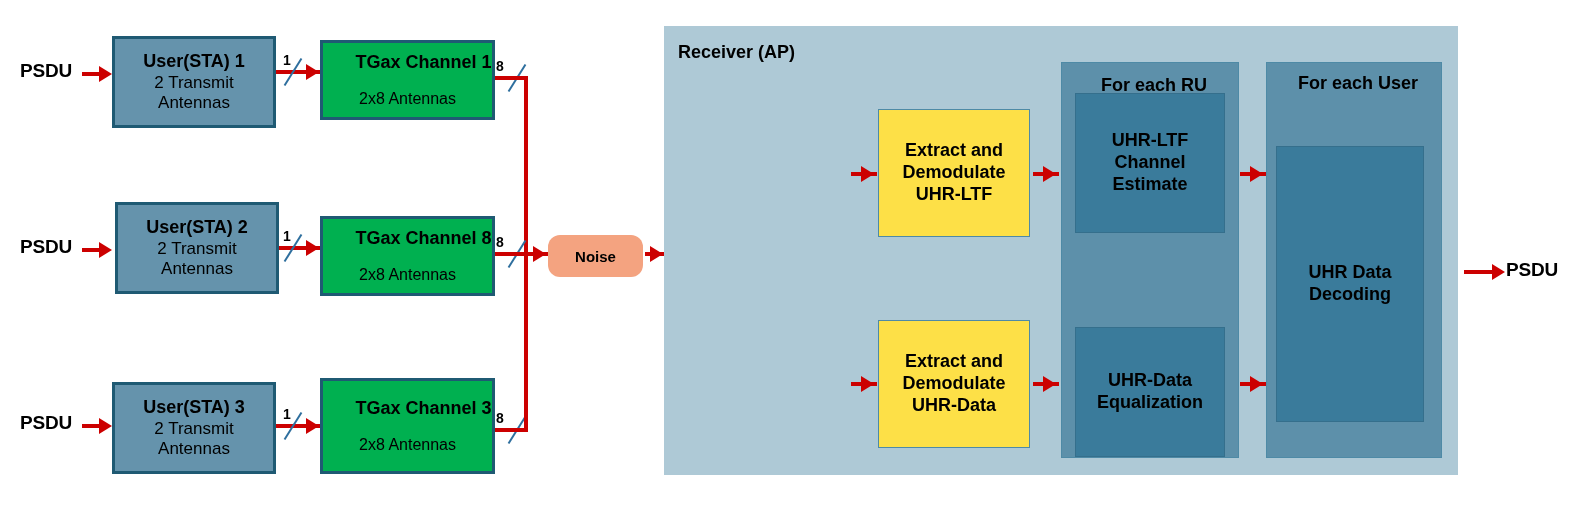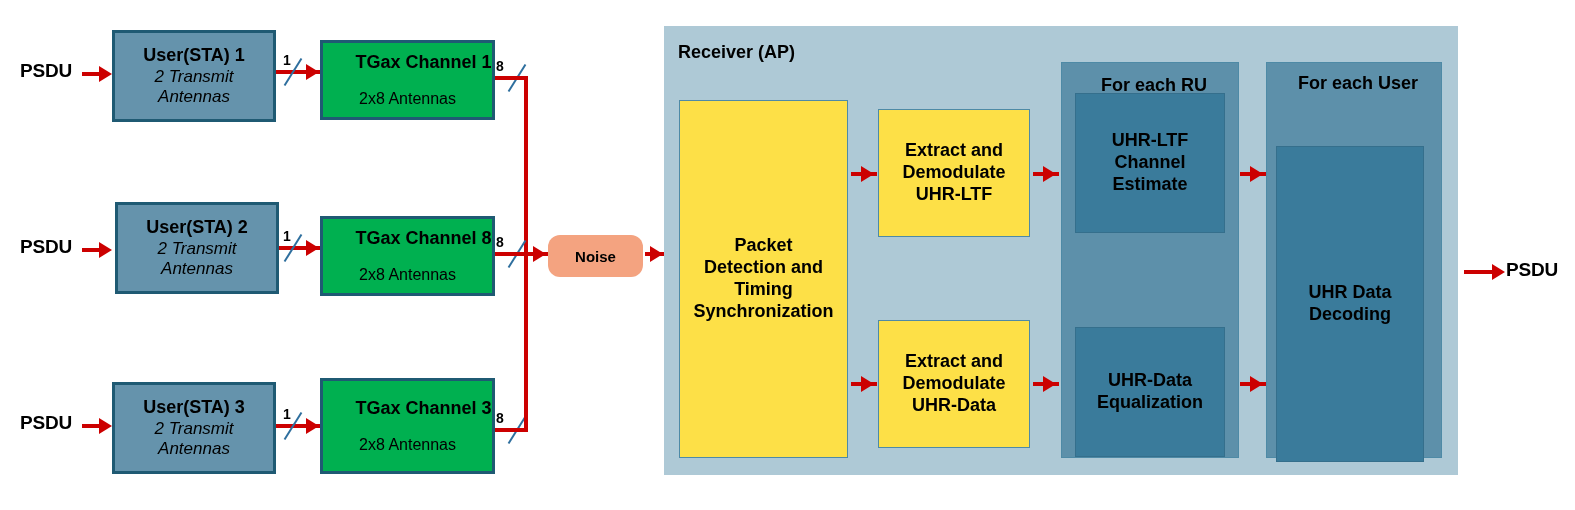--- a/index.html
+++ b/index.html
@@ -35,21 +35,21 @@
     box-sizing: border-box;
     display: flex;
     flex-direction: column;
     align-items: center;
     justify-content: center;
     color: #000000;
     text-align: center;
     line-height: 1.18;
   }
   .sta-title { font-weight: bold; font-size: 18px; }
-  .sta-sub   { font-weight: normal; font-size: 17px; font-style: italic; }
+  .sta-sub   { font-weight: normal; font-size: 17px; }
 
   .chan-box {
     background: #00B050;
     border: 3px solid #1F5A73;
     box-sizing: border-box;
     display: flex;
     flex-direction: column;
     align-items: center;
     justify-content: center;
     color: #000000;
@@ -159,21 +159,21 @@
 </style>
 </head>
 <body>
 
 <div id="canvas">
 
   <div class="abs psdu-label" style="left:20px; top:60px;">PSDU</div>
   <div class="abs wire-h" style="left:82px; top:72px; width:24px;"></div>
   <div class="abs arrowhead" style="left:99px; top:66px;"></div>
 
-  <div class="abs sta-box" style="left:112px; top:30px; width:164px; height:92px;">
+  <div class="abs sta-box" style="left:112px; top:36px; width:164px; height:92px;">
     <div class="sta-title">User(STA) 1</div>
     <div class="sta-sub">2 Transmit</div>
     <div class="sta-sub">Antennas</div>
   </div>
 
   <div class="abs wire-h" style="left:276px; top:70px; width:47px;"></div>
   <div class="abs arrowhead" style="left:306px; top:64px;"></div>
   <div class="abs slash" style="left:292px; top:56px; height:32px;"></div>
   <div class="abs slash-num" style="left:283px; top:52px;">1</div>
 
@@ -242,26 +242,20 @@
 
   <div class="abs noise-box" style="left:548px; top:235px; width:95px; height:42px;">Noise</div>
 
   <div class="abs wire-h" style="left:645px; top:252px; width:28px;"></div>
   <div class="abs arrowhead" style="left:650px; top:246px;"></div>
 
   <div class="abs rx-container" style="left:664px; top:26px; width:794px; height:449px;"></div>
 
   <div class="abs rx-title" style="left:678px; top:42px;">Receiver (AP)</div>
 
-  <div class="abs rx-block" style="left:679px; top:100px; width:169px; height:358px;">
-    <div>Packet</div>
-    <div>Detection and</div>
-    <div>Timing</div>
-    <div>Synchronization</div>
-  </div>
 
   <div class="abs wire-h" style="left:851px; top:172px; width:26px;"></div>
   <div class="abs arrowhead" style="left:861px; top:166px;"></div>
 
   <div class="abs wire-h" style="left:851px; top:382px; width:26px;"></div>
   <div class="abs arrowhead" style="left:861px; top:376px;"></div>
 
   <div class="abs rx-block" style="left:878px; top:109px; width:152px; height:128px;">
     <div>Extract and</div>
     <div>Demodulate</div>
@@ -298,21 +292,21 @@
   <div class="abs wire-h" style="left:1240px; top:172px; width:26px;"></div>
   <div class="abs arrowhead" style="left:1250px; top:166px;"></div>
 
   <div class="abs wire-h" style="left:1240px; top:382px; width:26px;"></div>
   <div class="abs arrowhead" style="left:1250px; top:376px;"></div>
 
   <div class="abs rx-group" style="left:1266px; top:62px; width:176px; height:396px;">
     <div class="rx-group-title" style="top:10px;">For each User</div>
   </div>
 
-  <div class="abs rx-nested" style="left:1276px; top:146px; width:148px; height:316px;">
+  <div class="abs rx-nested" style="left:1276px; top:146px; width:148px; height:276px;">
     <div>UHR Data</div>
     <div>Decoding</div>
   </div>
 
   <div class="abs wire-h" style="left:1464px; top:270px; width:38px;"></div>
   <div class="abs arrowhead" style="left:1492px; top:264px;"></div>
   <div class="abs psdu-label" style="left:1506px; top:259px;">PSDU</div>
 
 </div>
 

